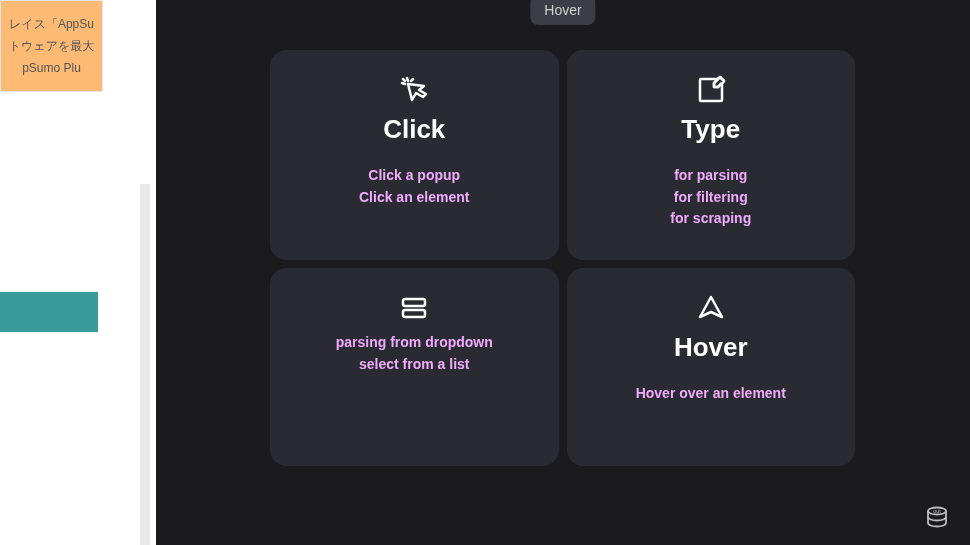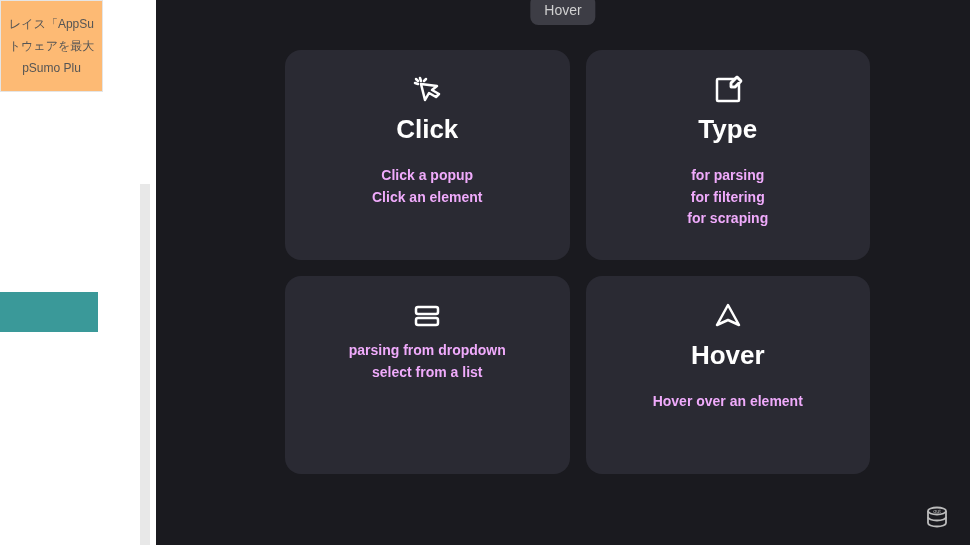--- a/index.html
+++ b/index.html
@@ -67,26 +67,26 @@
       color: #d0d0d0;
       font-size: 14px;
       font-weight: 500;
       padding: 7px 14px;
       border-radius: 8px;
       border: none;
       cursor: pointer;
     }
     .cards-grid {
       position: absolute;
-      left: 129px;
+      left: 114px;
       top: 50px;
       width: 585px;
       display: grid;
       grid-template-columns: 1fr 1fr;
-      gap: 16px;
+      gap: 8px;
     }
     .card {
       background: #2a2a33;
       border-radius: 16px;
       padding: 24px 18px 30px 18px;
       display: flex;
       flex-direction: column;
       align-items: center;
       cursor: pointer;
       min-height: 198px;

